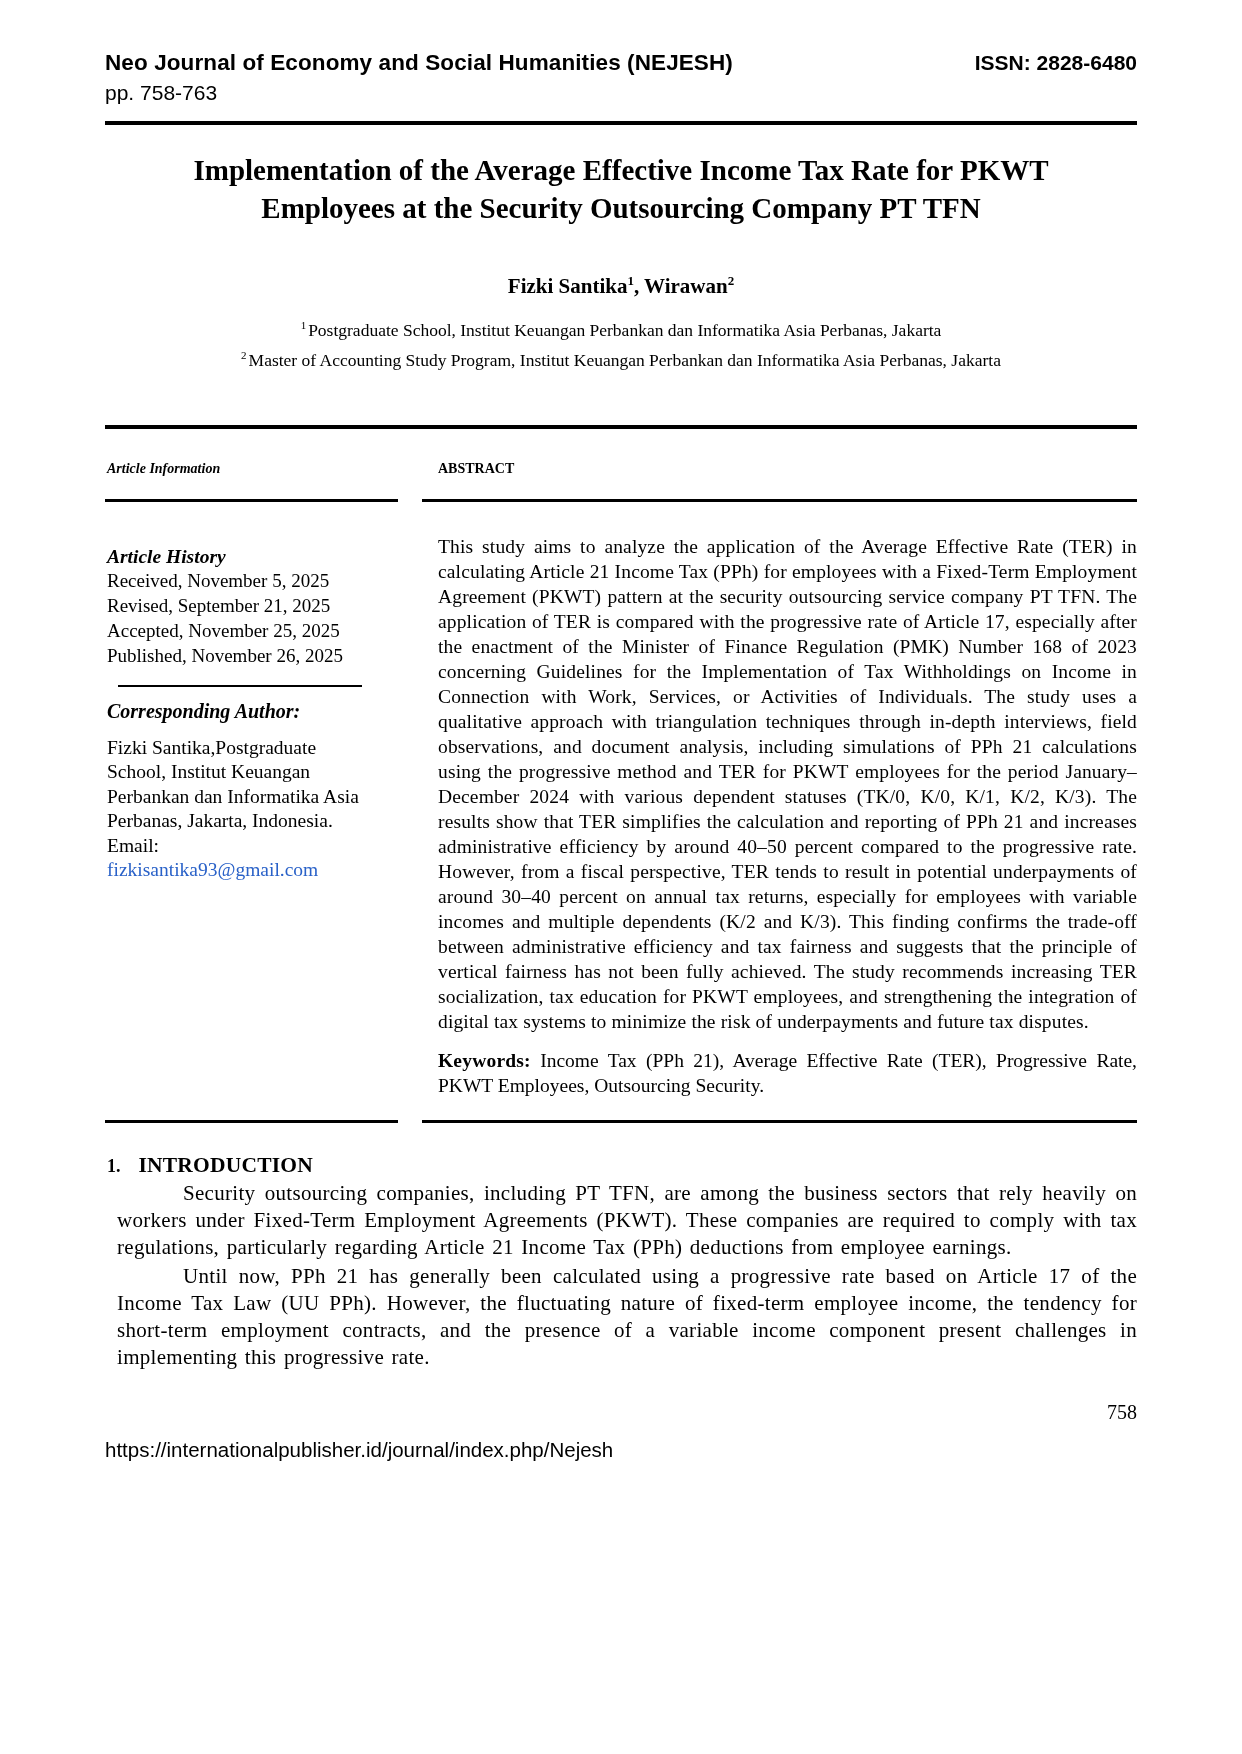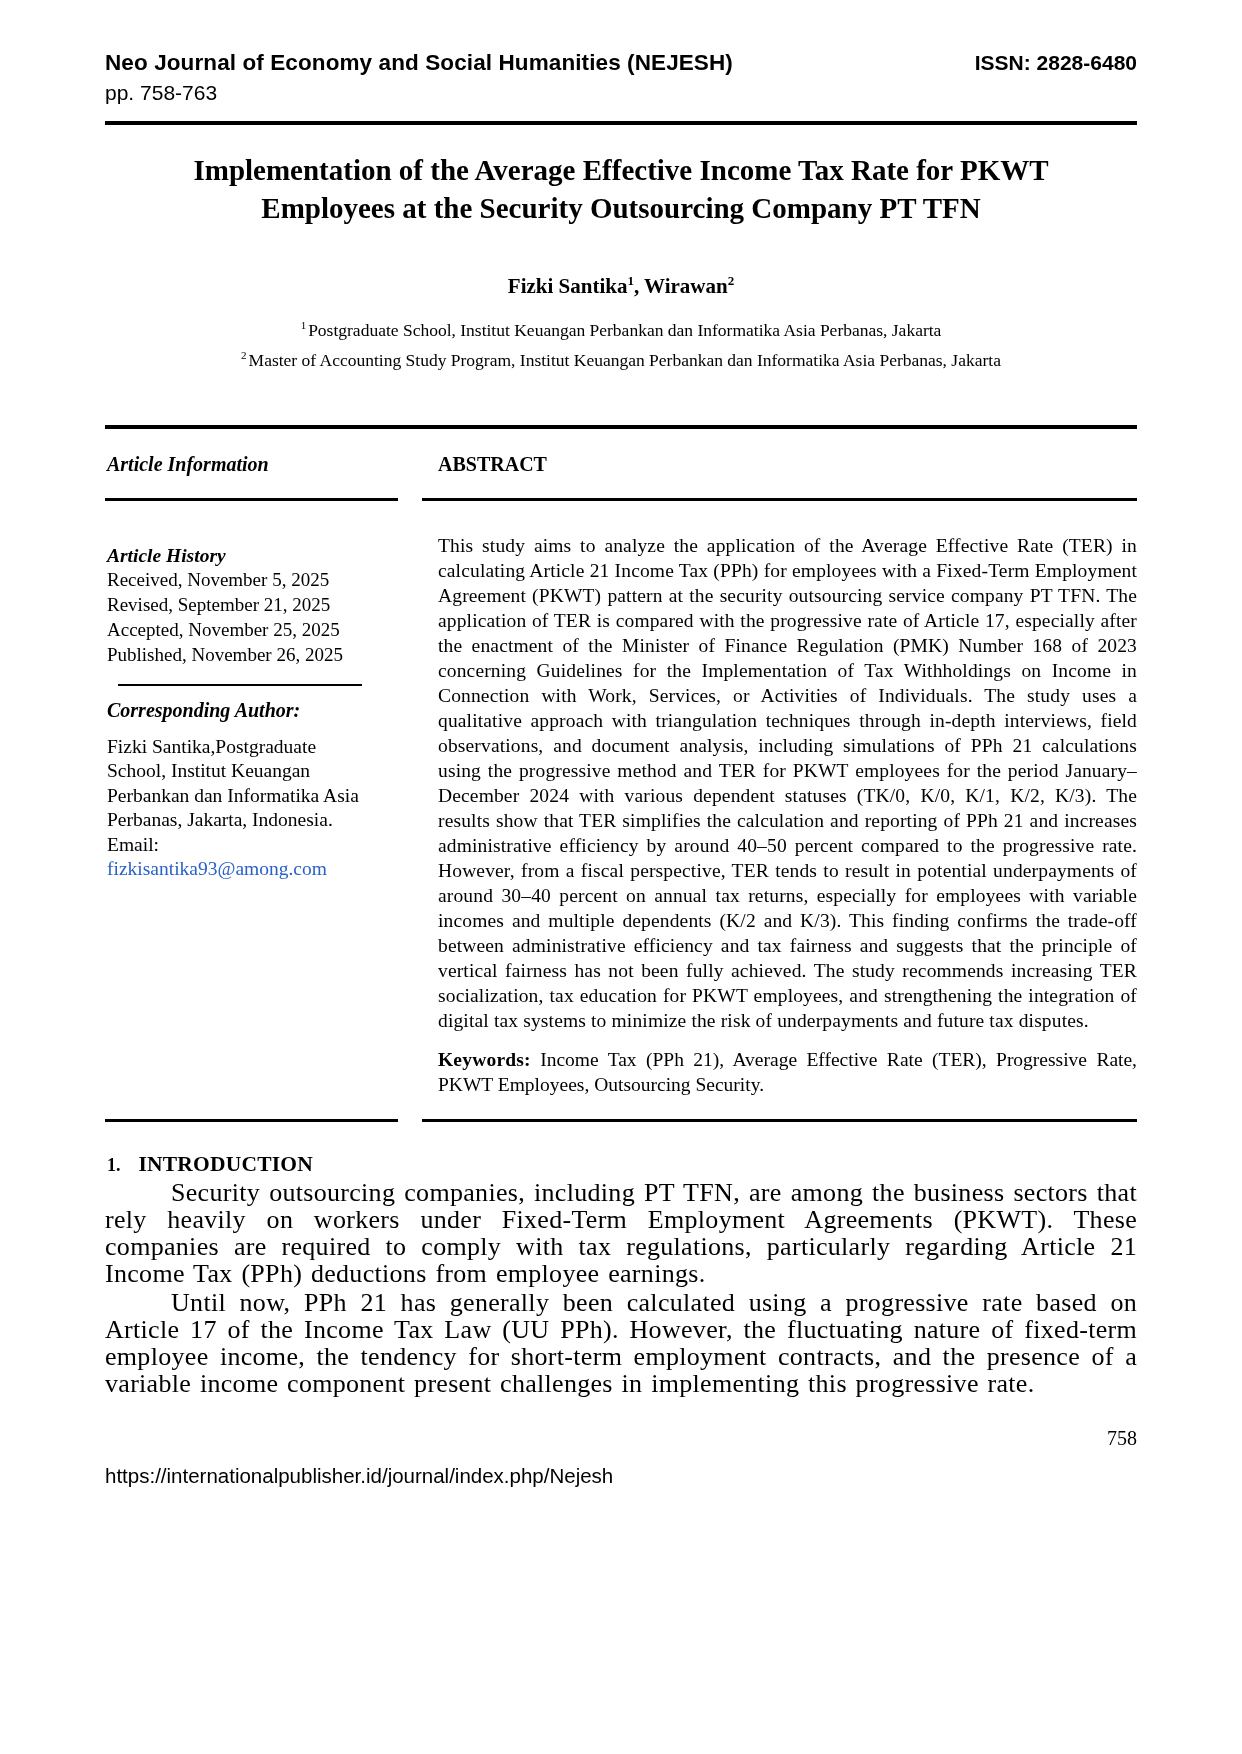--- a/index.html
+++ b/index.html
@@ -34,22 +34,22 @@
   .affils sup { font-size: 11px; margin-right: 2px; }
 
   .rule-2 { border: none; border-top: 4px solid #000; margin-top: 52px; }
 
   
   .cols { display: flex; align-items: stretch; }
   .col-left { width: 293px; flex: none; border-bottom: 3px solid #000; }
   .col-gap { width: 24px; flex: none; }
   .col-right { flex: 1; border-bottom: 3px solid #000; }
   .col-head {
-    padding: 24px 0 22px 2px; border-bottom: 3px solid #000;
-    font-size: 20px; font-weight: bold;
+    padding: 32px 0 22px 2px; border-bottom: 3px solid #000;
+    font-size: 14px; font-weight: bold;
   }
   .col-head.info { font-style: italic; }
   .col-right .col-head { padding-left: 16px; }
   .col-left .col-body { padding: 0 36px 0 2px; }
   .col-right .col-body { padding: 0 0 22px 16px; }
 
   .art-history-head { margin-top: 44px; font-size: 19.5px; font-weight: bold; font-style: italic; }
   .history-line { font-size: 19px; line-height: 25px; }
   .mini-divider { border: none; border-top: 2px solid #000; width: 244px; margin: 17px 0 13px 11px; }
   .corr-head { font-size: 20px; font-weight: bold; font-style: italic; margin-bottom: 13px; }
@@ -62,22 +62,22 @@
     text-align: justify; letter-spacing: 0.15px;
   }
   .keywords { margin-top: 14px; font-size: 19.5px; line-height: 25px; text-align: justify; }
   .keywords b { letter-spacing: 0.2px; }
 
   
   .intro-head { margin-top: 30px; display: flex; align-items: baseline; }
   .intro-num { font-size: 18px; font-weight: bold; margin-left: 2px; }
   .intro-label { font-size: 21.5px; font-weight: bold; margin-left: 18px; letter-spacing: 0.2px; }
   .intro p {
-    font-size: 26px; line-height: 27px; text-align: justify;
-    text-indent: 66px; letter-spacing: 0.3px; word-spacing: 2px; margin-top: 2px;
+    font-size: 21px; line-height: 27px; text-align: justify;
+    text-indent: 66px; letter-spacing: 0.3px; word-spacing: 2px; margin-top: 2px; margin-left: 12px;
   }
 
   
   .page-num { margin-top: 30px; text-align: right; font-size: 20px; }
   .site-url {
     margin-top: 14px; font-family: Liberation Sans, sans-serif;
     font-size: 20.5px; color: #000; text-decoration: none; display: inline-block;
   }
 </style>
 </head>
@@ -122,21 +122,21 @@
       <div class="col-body">
         <div class="art-history-head">Article History</div>
         <div class="history-line">Received, November 5, 2025</div>
         <div class="history-line">Revised, September 21, 2025</div>
         <div class="history-line">Accepted, November 25, 2025</div>
         <div class="history-line">Published, November 26, 2025</div>
         <hr class="mini-divider">
         <div class="corr-head">Corresponding Author:</div>
         <div class="corr-text">Fizki Santika,Postgraduate School, Institut Keuangan Perbankan dan Informatika Asia Perbanas, Jakarta, Indonesia.</div>
         <div class="email-label">Email:</div>
-        <a class="email-link" href="#">fizkisantika93@among.com</a>
+        <a class="email-link" href="#">fizkisantika93@gmail.com</a>
       </div>
     </div>
 
     <div class="col-gap"></div>
 
     <div class="col-right">
       <div class="col-head">ABSTRACT</div>
       <div class="col-body">
         <div class="abstract-text">This study aims to analyze the application of the Average Effective Rate (TER) in calculating Article 21 Income Tax (PPh) for employees with a Fixed-Term Employment Agreement (PKWT) pattern at the security outsourcing service company PT TFN. The application of TER is compared with the progressive rate of Article 17, especially after the enactment of the Minister of Finance Regulation (PMK) Number 168 of 2023 concerning Guidelines for the Implementation of Tax Withholdings on Income in Connection with Work, Services, or Activities of Individuals. The study uses a qualitative approach with triangulation techniques through in-depth interviews, field observations, and document analysis, including simulations of PPh 21 calculations using the progressive method and TER for PKWT employees for the period January–December 2024 with various dependent statuses (TK/0, K/0, K/1, K/2, K/3). The results show that TER simplifies the calculation and reporting of PPh 21 and increases administrative efficiency by around 40–50 percent compared to the progressive rate. However, from a fiscal perspective, TER tends to result in potential underpayments of around 30–40 percent on annual tax returns, especially for employees with variable incomes and multiple dependents (K/2 and K/3). This finding confirms the trade-off between administrative efficiency and tax fairness and suggests that the principle of vertical fairness has not been fully achieved. The study recommends increasing TER socialization, tax education for PKWT employees, and strengthening the integration of digital tax systems to minimize the risk of underpayments and future tax disputes.</div>
         <div class="keywords"><b>Keywords:</b><span> Income Tax (PPh 21), Average Effective Rate (TER), Progressive Rate, PKWT Employees, Outsourcing Security.</span></div>

